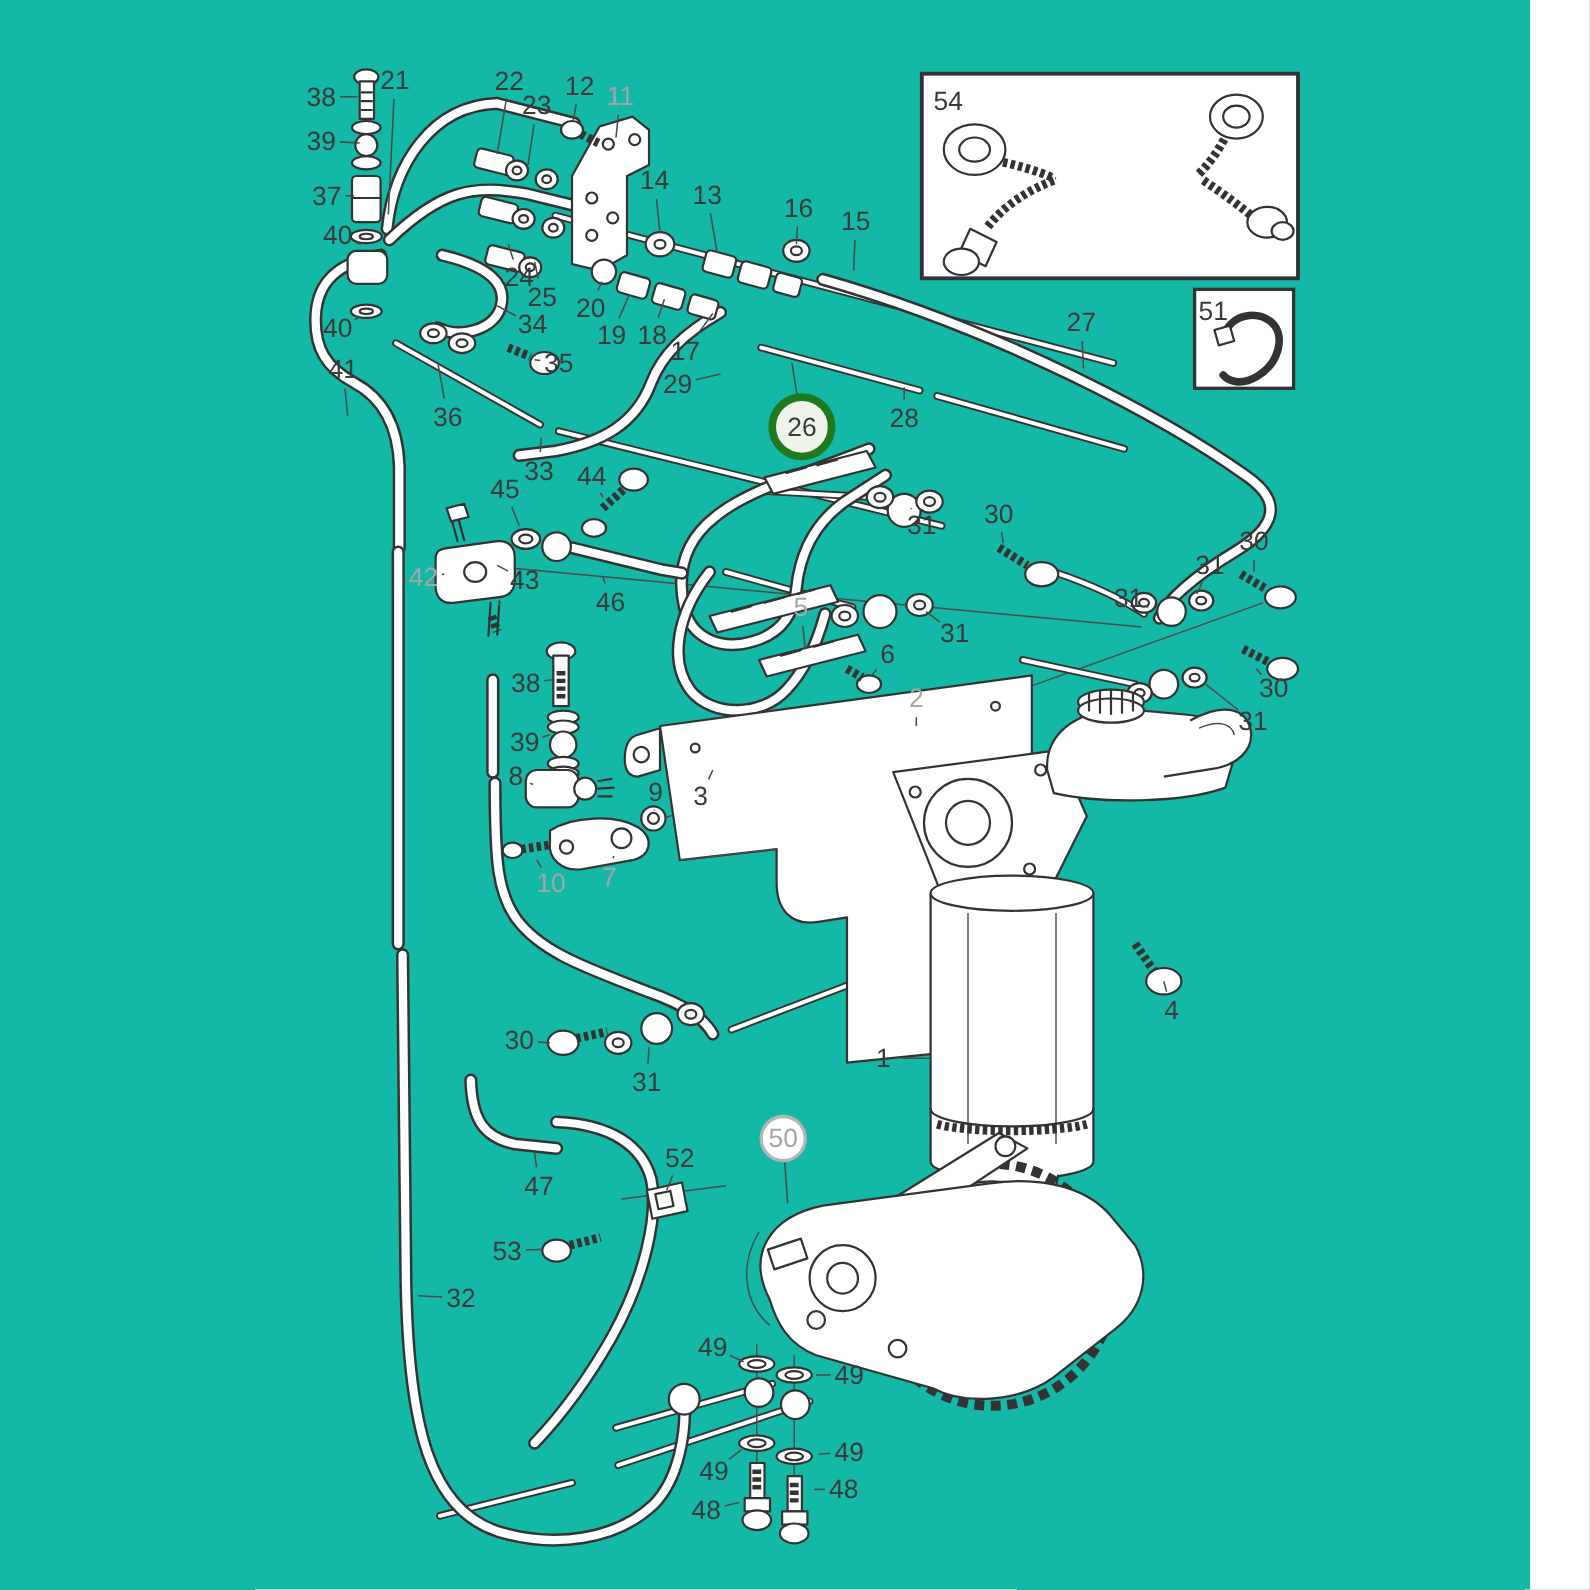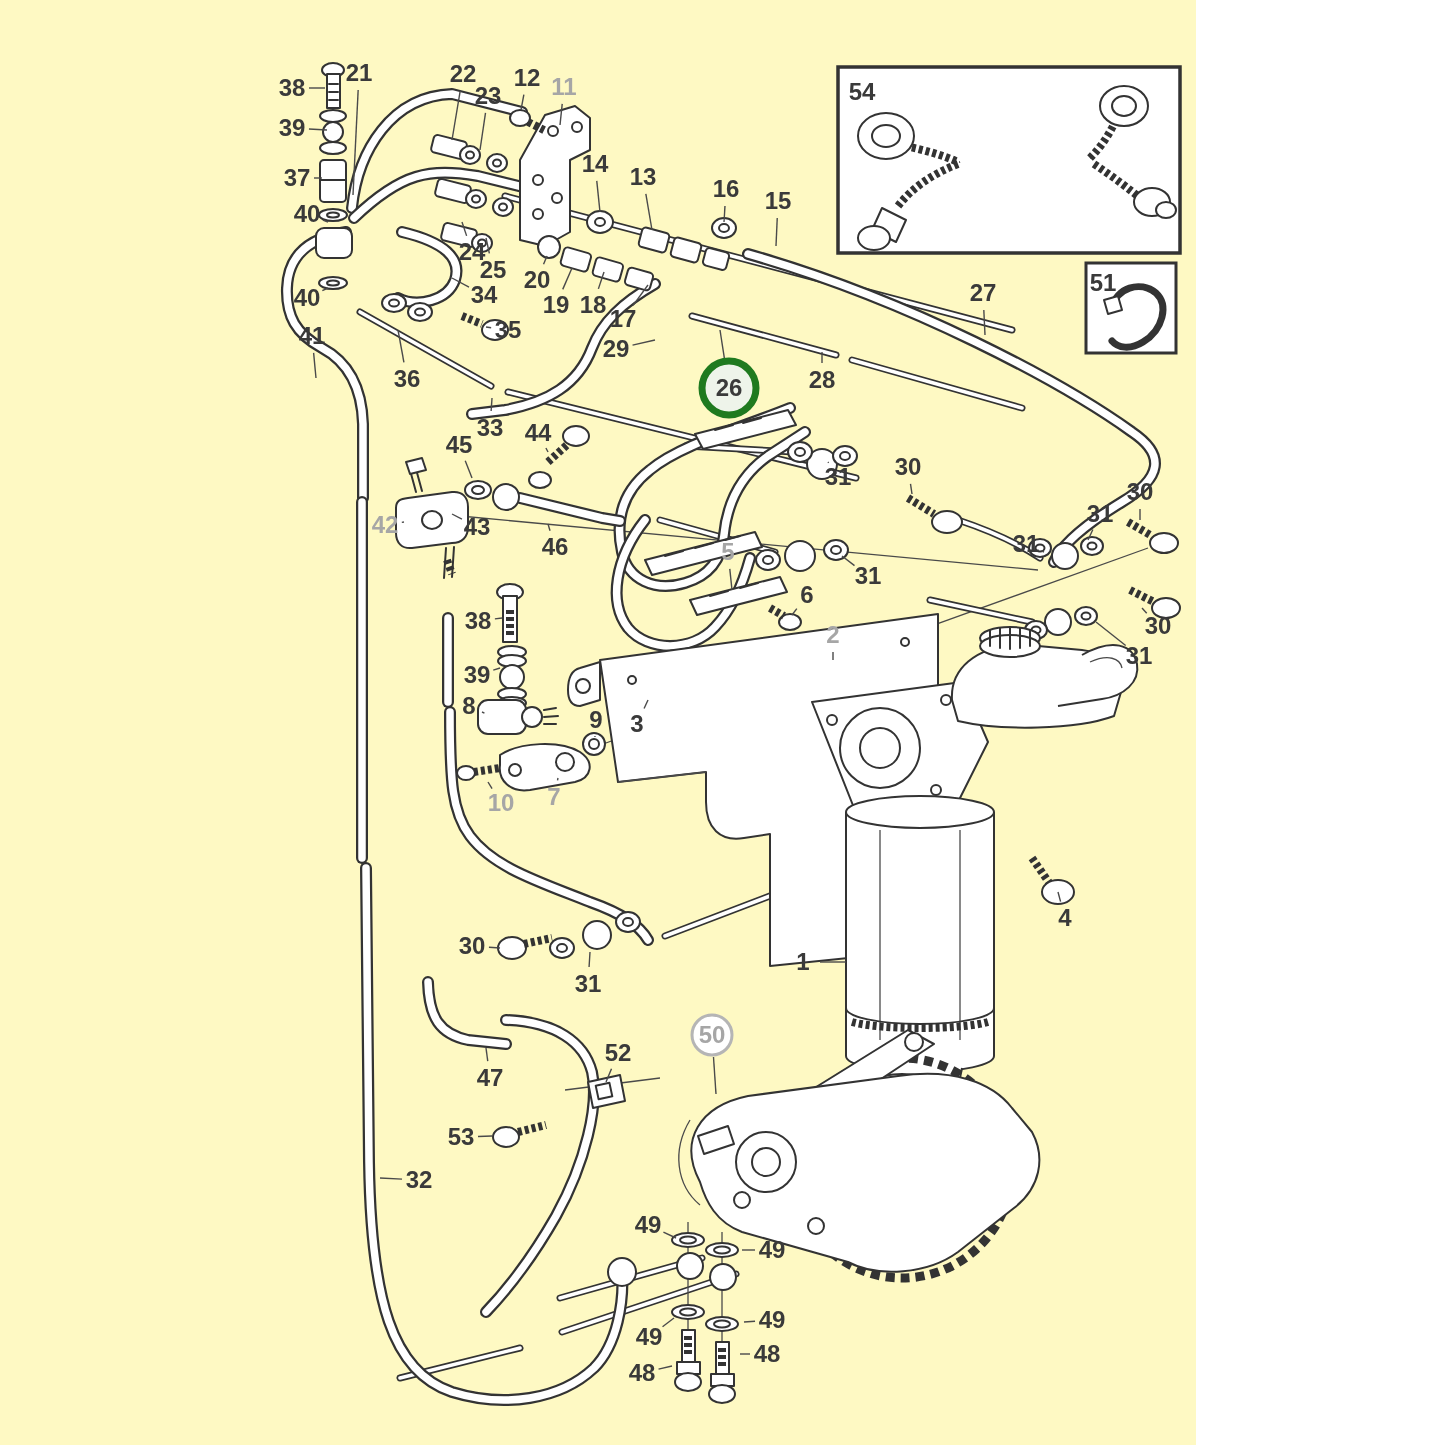--- a/index.html
+++ b/index.html
@@ -1,17 +1,17 @@
 <!DOCTYPE html>
 <html><head>
 <meta charset="utf-8">
 <style>
   html,body{margin:0;padding:0;background:#fff;}
-  .stage{position:relative;width:1196px;height:1445px;background:#fef9c3;overflow:hidden;
-         font-family:"Liberation Sans", sans-serif;font-weight:bold;}
+  .stage{position:relative;width:1391px;height:1445px;background:#14b8a6;overflow:hidden;
+         font-family:"Liberation Sans", sans-serif;}
   svg{display:block}
   .ln{stroke:#333;stroke-width:2;fill:none;stroke-linejoin:round;stroke-linecap:round}
   .lnf{stroke:#333;stroke-width:2;fill:#fff;stroke-linejoin:round}
   .thin{stroke:#4a4a4a;stroke-width:1.3;fill:none}
   .tube-o{stroke:#333;stroke-width:12;fill:none;stroke-linecap:round;stroke-linejoin:round}
   .tube-i{stroke:#fff;stroke-width:7.5;fill:none;stroke-linecap:round;stroke-linejoin:round}
   .pipe-o{stroke:#333;stroke-width:7;fill:none;stroke-linecap:round}
   .pipe-i{stroke:#fff;stroke-width:3.6;fill:none;stroke-linecap:round}
   .rib{stroke:#333;stroke-width:8;fill:none;stroke-dasharray:4 3}
   .lbl{font-size:24px;}

